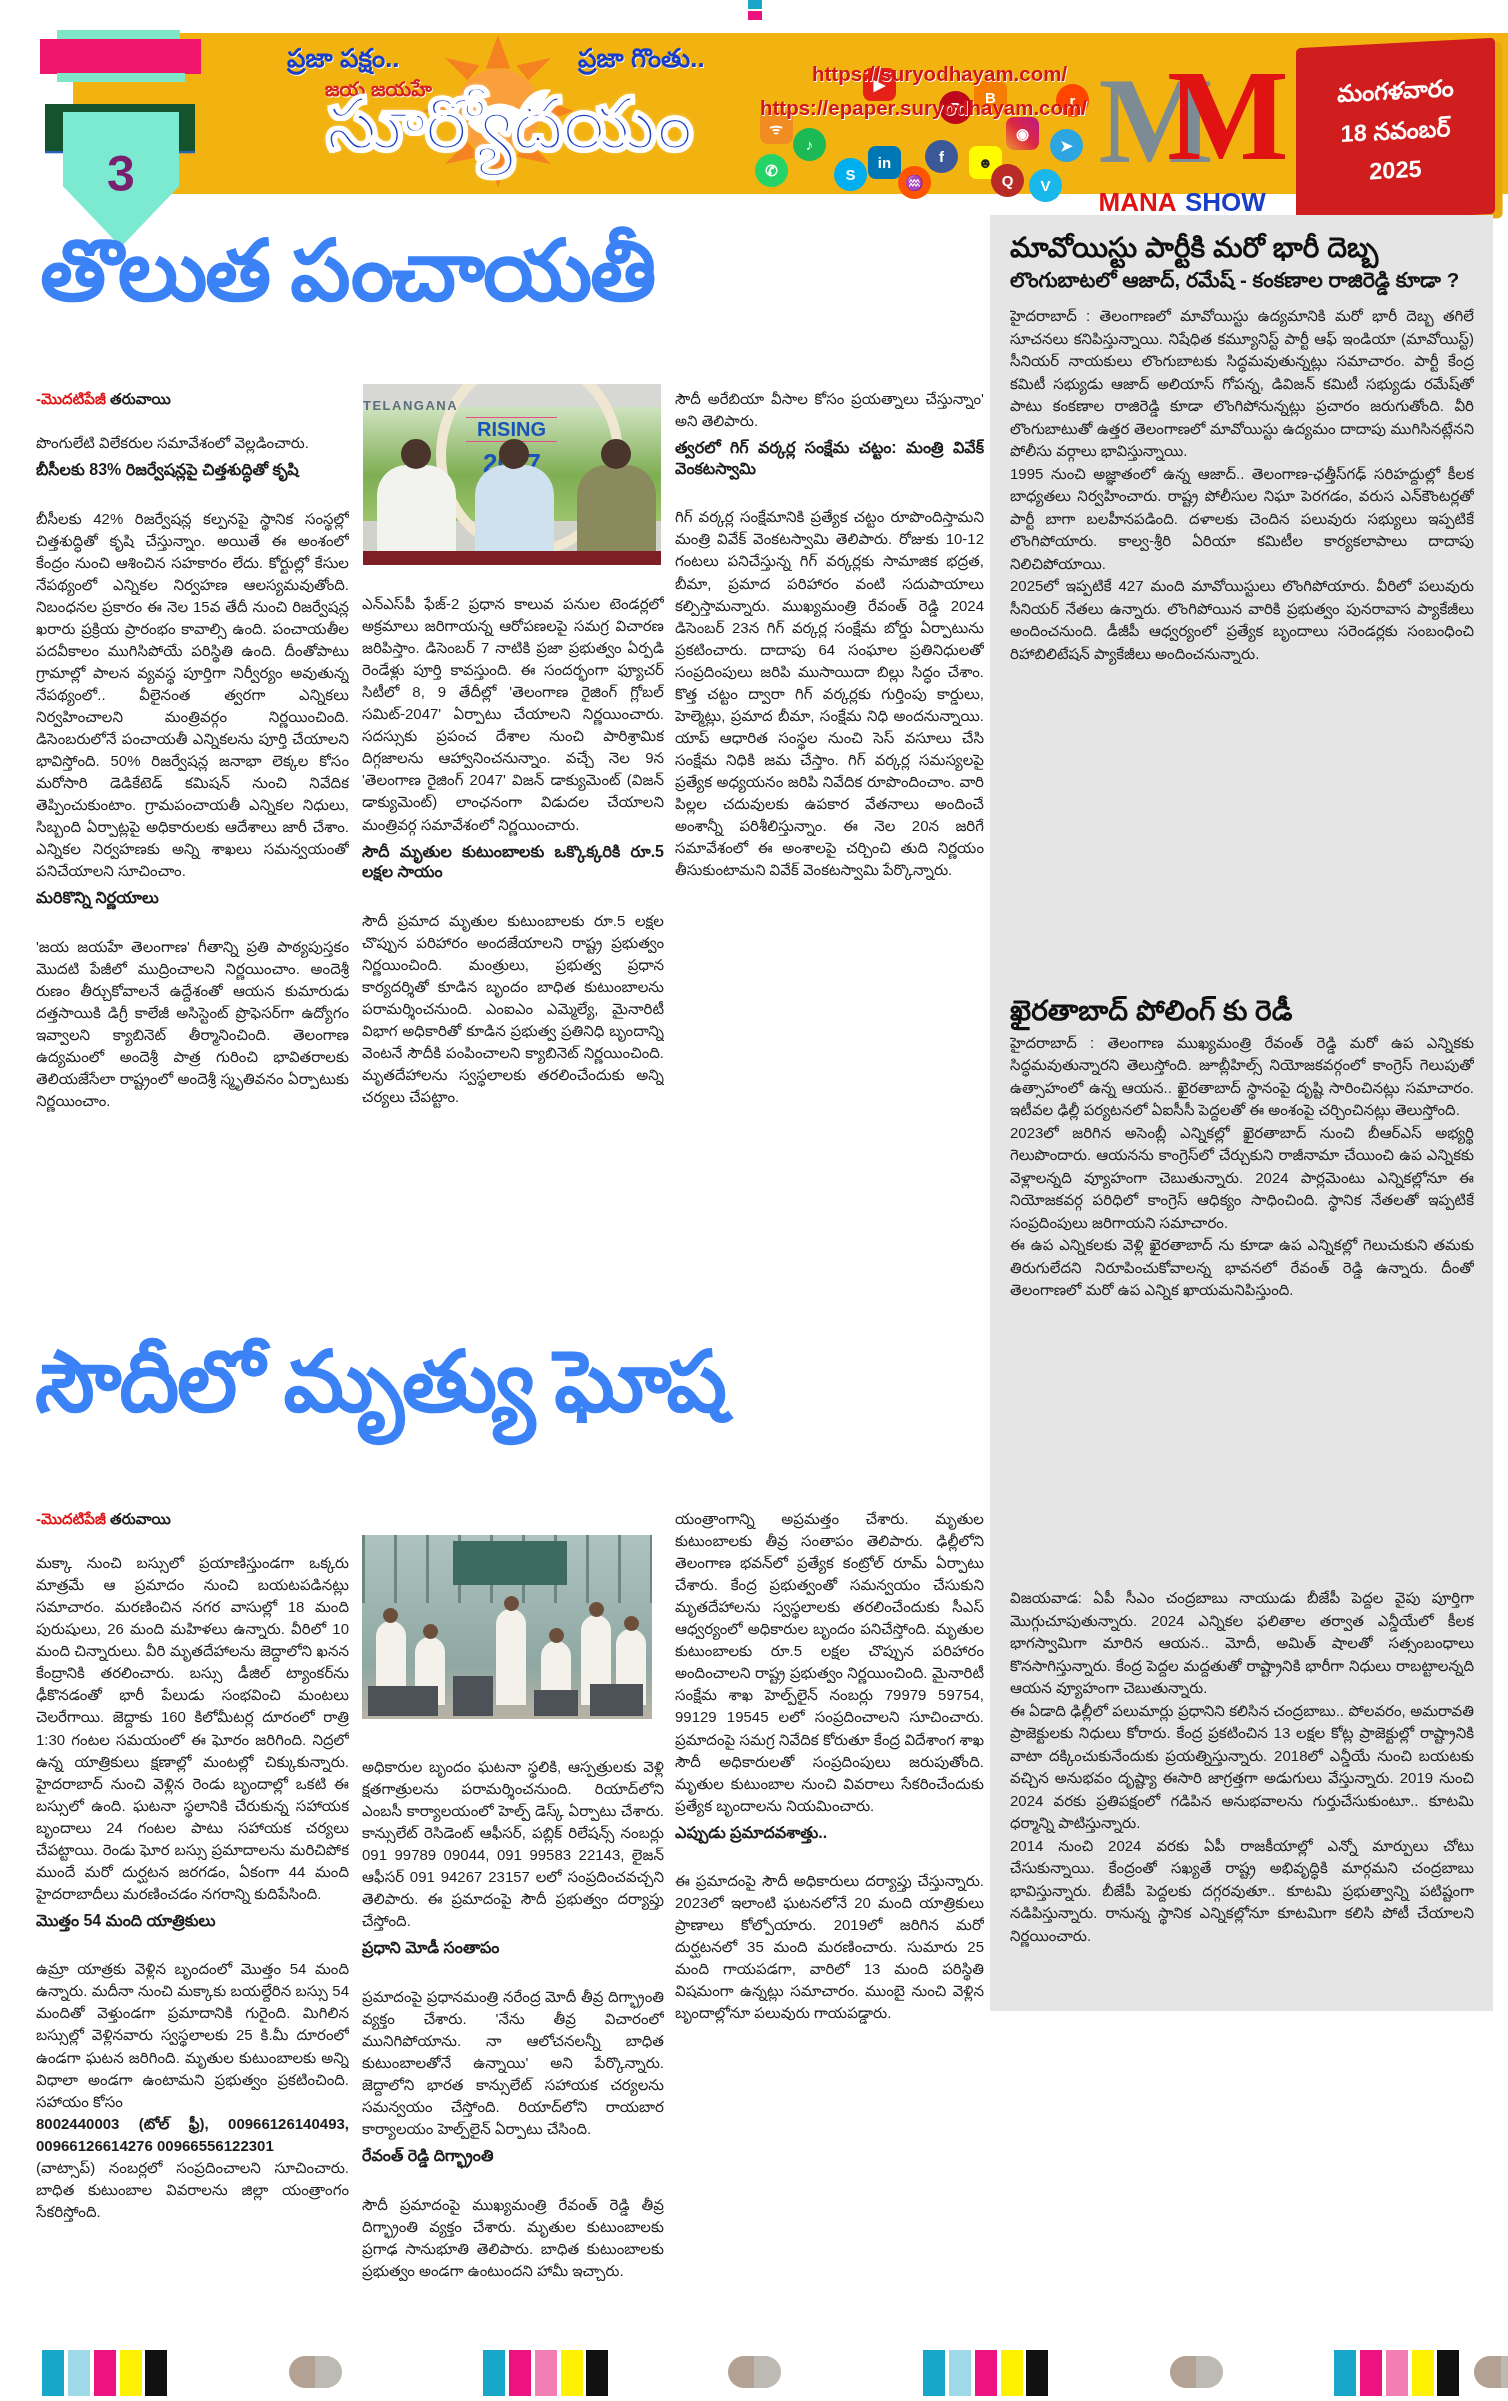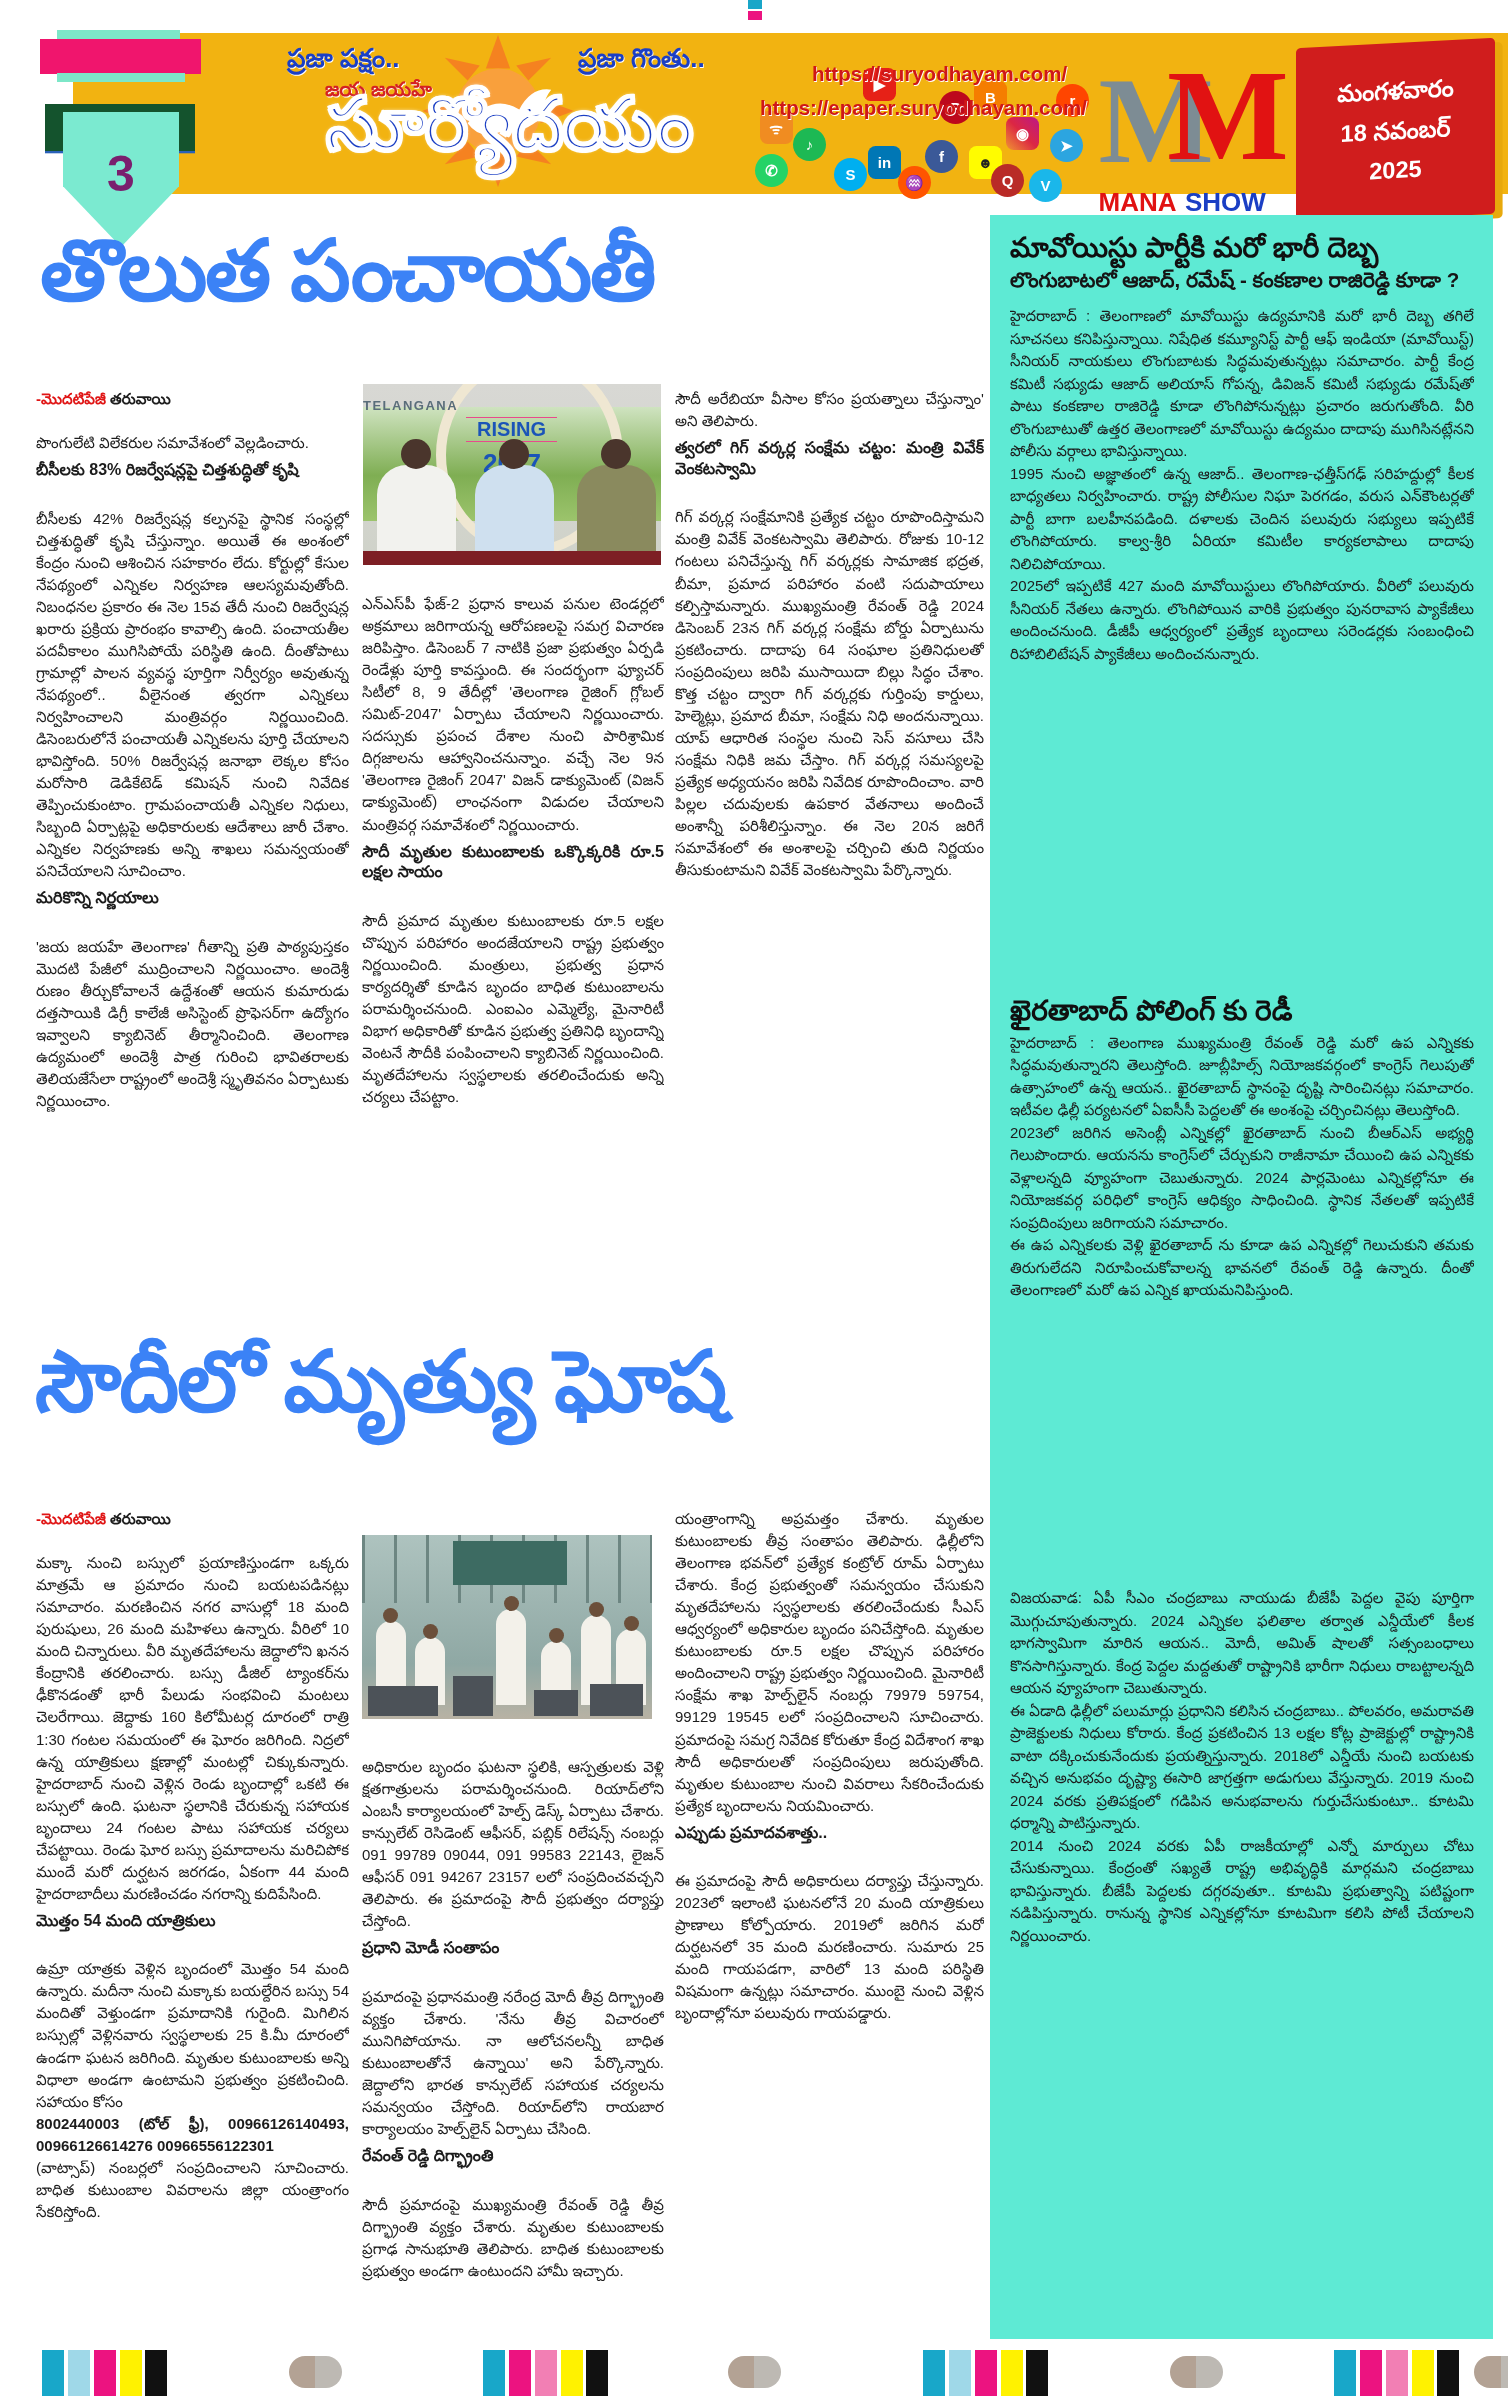--- a/index.html
+++ b/index.html
@@ -110,21 +110,21 @@
   .ph2 .fig{position:absolute;bottom:13.7px;width:30px;height:84px;border-radius:15px 15px 0 0;
        background:#f3f1ea;}
   .ph2 .fig::before{content:"";position:absolute;left:7.6px;top:-13.7px;width:15px;height:15px;
        border-radius:50%;background:#6b4f3a;}
   .ph2 .f1{left:13.7px;} .ph2 .f2{left:53px;height:68px;} .ph2 .f3{left:134px;height:96px;}
   .ph2 .f4{left:179px;height:64px;} .ph2 .f5{left:219px;height:90px;} .ph2 .f6{left:254px;height:76px;}
   .ph2 .bag{position:absolute;bottom:3px;background:#4c5258;}
   .ph2 .b1{left:6px;width:70px;height:30px;} .ph2 .b2{left:91px;width:40px;height:40px;}
   .ph2 .b3{left:172px;width:44px;height:26px;} .ph2 .b4{left:228px;width:53px;height:32px;}
   
-  .panel{position:absolute;left:990px;top:215px;width:503px;height:2124px;background:#5eead4;}
+  .panel{position:absolute;left:990px;top:215px;width:503px;height:1796px;background:#e5e5e5;}
   .pa{position:absolute;left:20px;width:464px;overflow:hidden;}
   .pa .ph{font-size:28px;font-weight:800;color:#101010;line-height:1.15;margin:0 0 4.6px 0;}
   .pa .psub{font-size:20.5px;font-weight:bold;color:#151515;margin:0 0 7.6px 0;}
   .pa .pbody{font-size:15px;line-height:1.5;text-align:justify;white-space:pre-line;}
   .paA{top:16.7px;height:752px;} .paB{top:780px;height:582px;} .paC{top:1372px;height:742px;}
   
   .reg{position:absolute;top:2350px;height:47px;}
   .reg .sq{position:absolute;top:0;width:22px;height:46px;}
   .pill{position:absolute;top:2356px;width:53px;height:32px;border-radius:16px;
         background:linear-gradient(90deg,#b3a294 50%,#bdb9b3 50%);}

